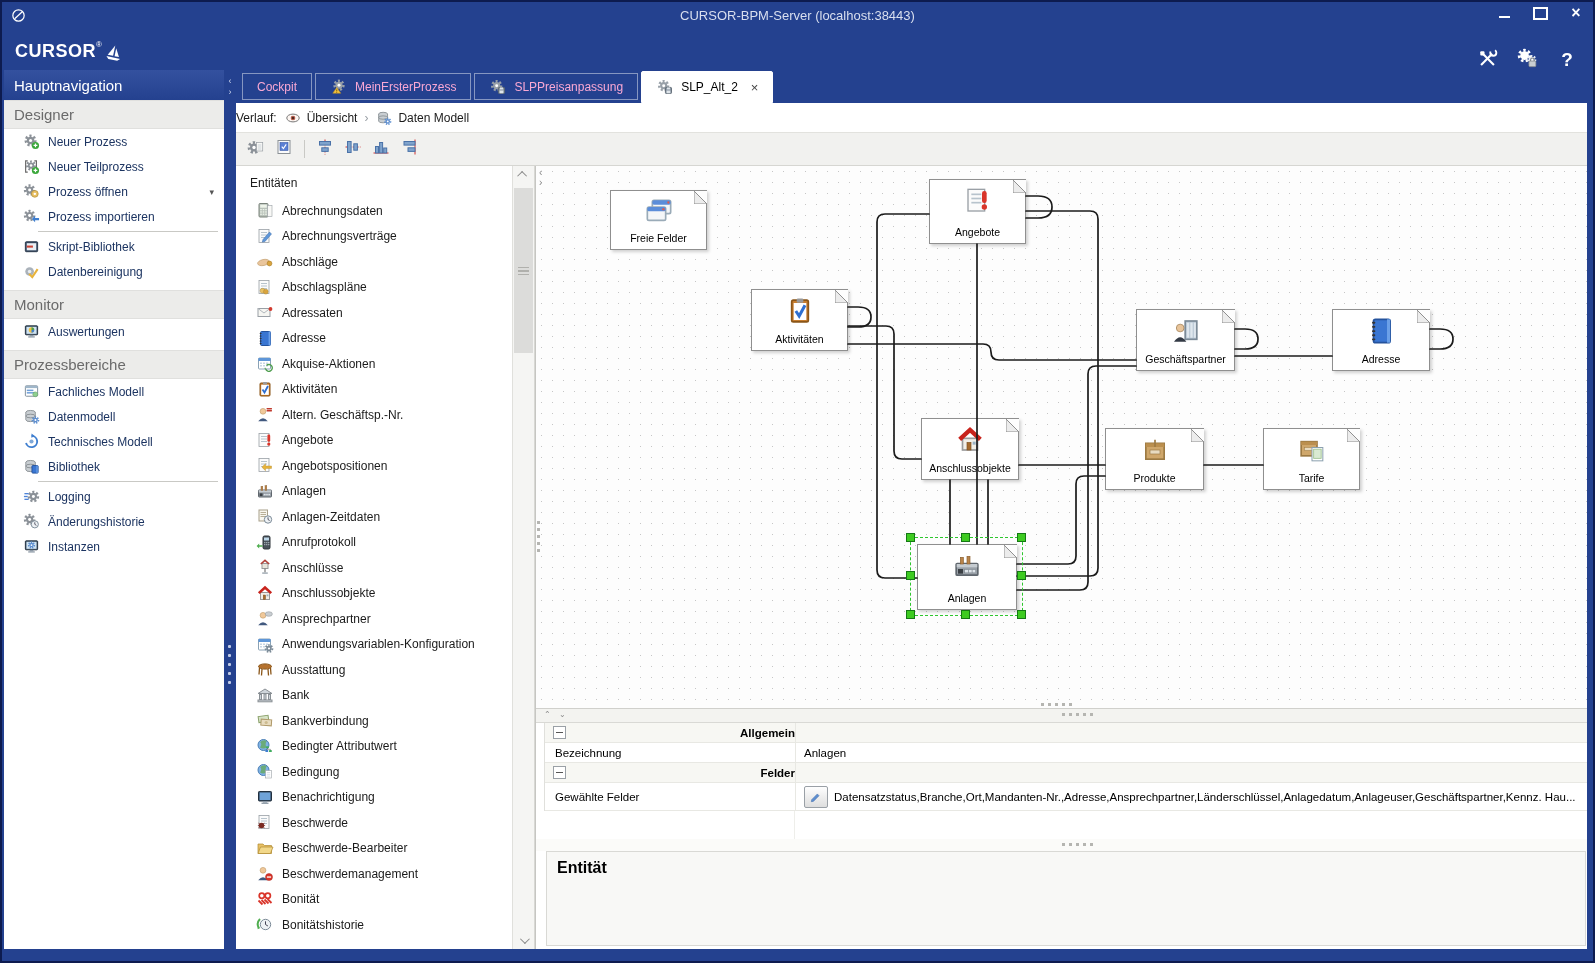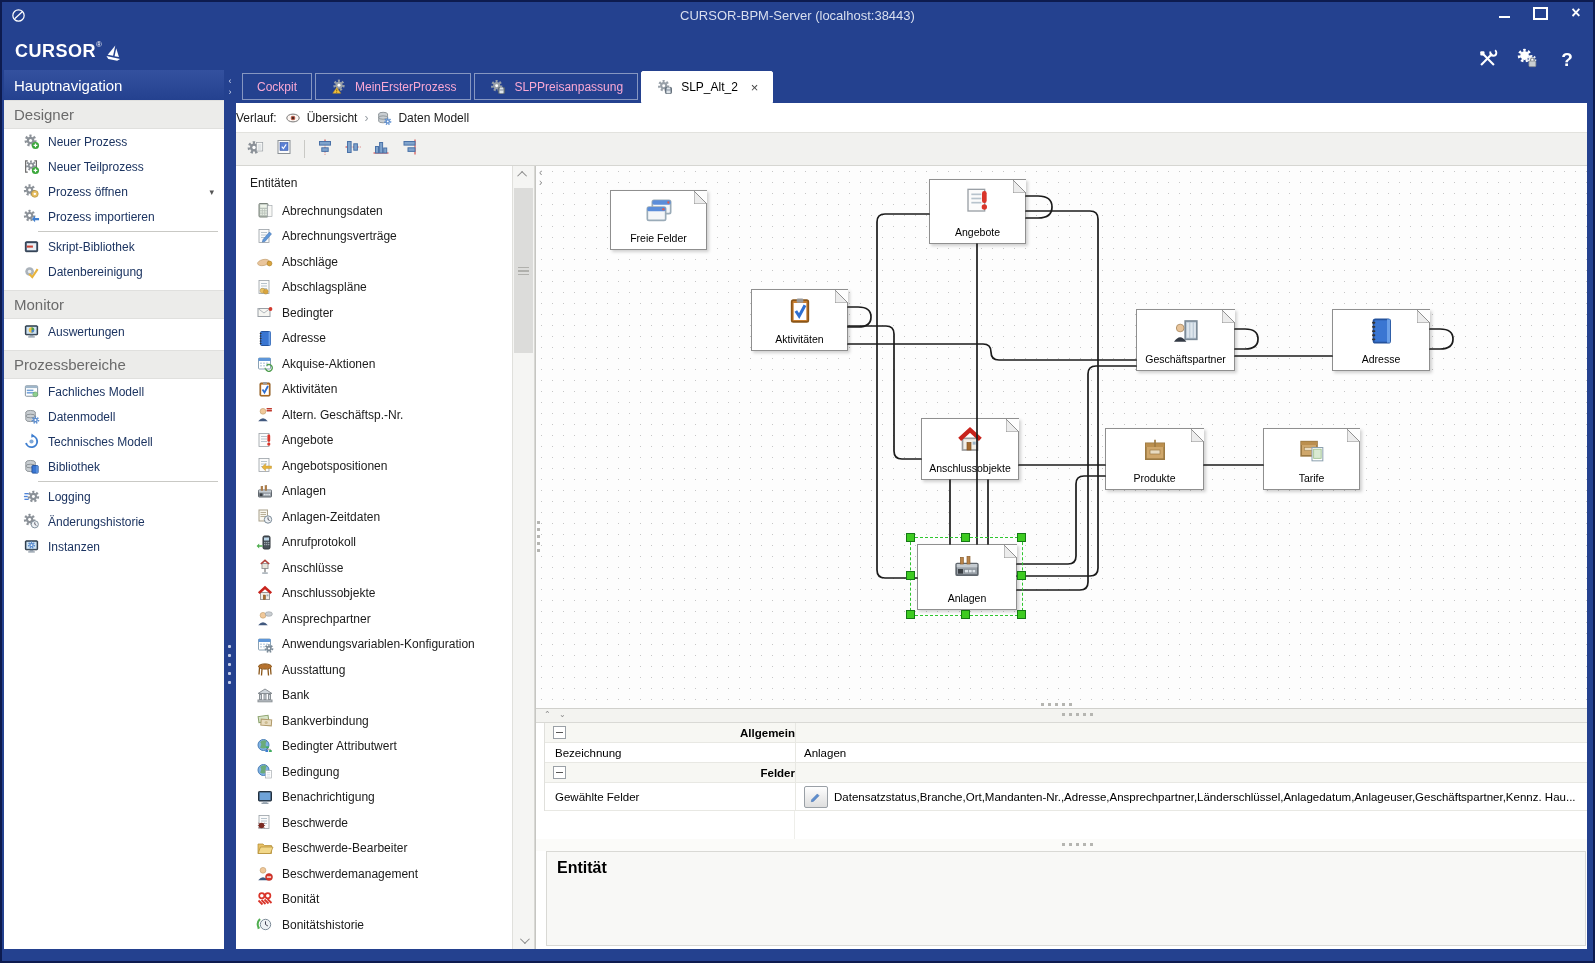--- a/index.html
+++ b/index.html
@@ -550,21 +550,21 @@
               <span>Abschlagspläne</span>
             </div>
             <div class="entity-item">
               <span class="icon16">
                 <svg viewBox="0 0 18 18" width="19" height="19">
                   <rect x="2" y="5" width="12" height="8" fill="#f6f6f2" stroke="#9aa0a6"></rect>
                   <path d="M2 5 l6 4.5 6 -4.5" fill="none" stroke="#b0b6bc"></path>
                   <circle cx="14.5" cy="5.5" r="1.9" fill="#d23b2f"></circle>
                 </svg>
               </span>
-              <span>Bedingter</span>
+              <span>Adressaten</span>
             </div>
             <div class="entity-item">
               <span class="icon16">
                 <svg viewBox="0 0 18 18" width="19" height="19">
                   <rect x="4.5" y="2" width="10" height="14" rx="1.2" fill="#3a76d2" stroke="#24529c"></rect>
                   <rect x="12.6" y="2" width="1.9" height="14" fill="#6ba0e8"></rect>
                   <g fill="#333">
                     <rect x="3.6" y="3.5" width="2" height="1.1" rx="0.5"></rect>
                     <rect x="3.6" y="6" width="2" height="1.1" rx="0.5"></rect>
                     <rect x="3.6" y="8.5" width="2" height="1.1" rx="0.5"></rect>

